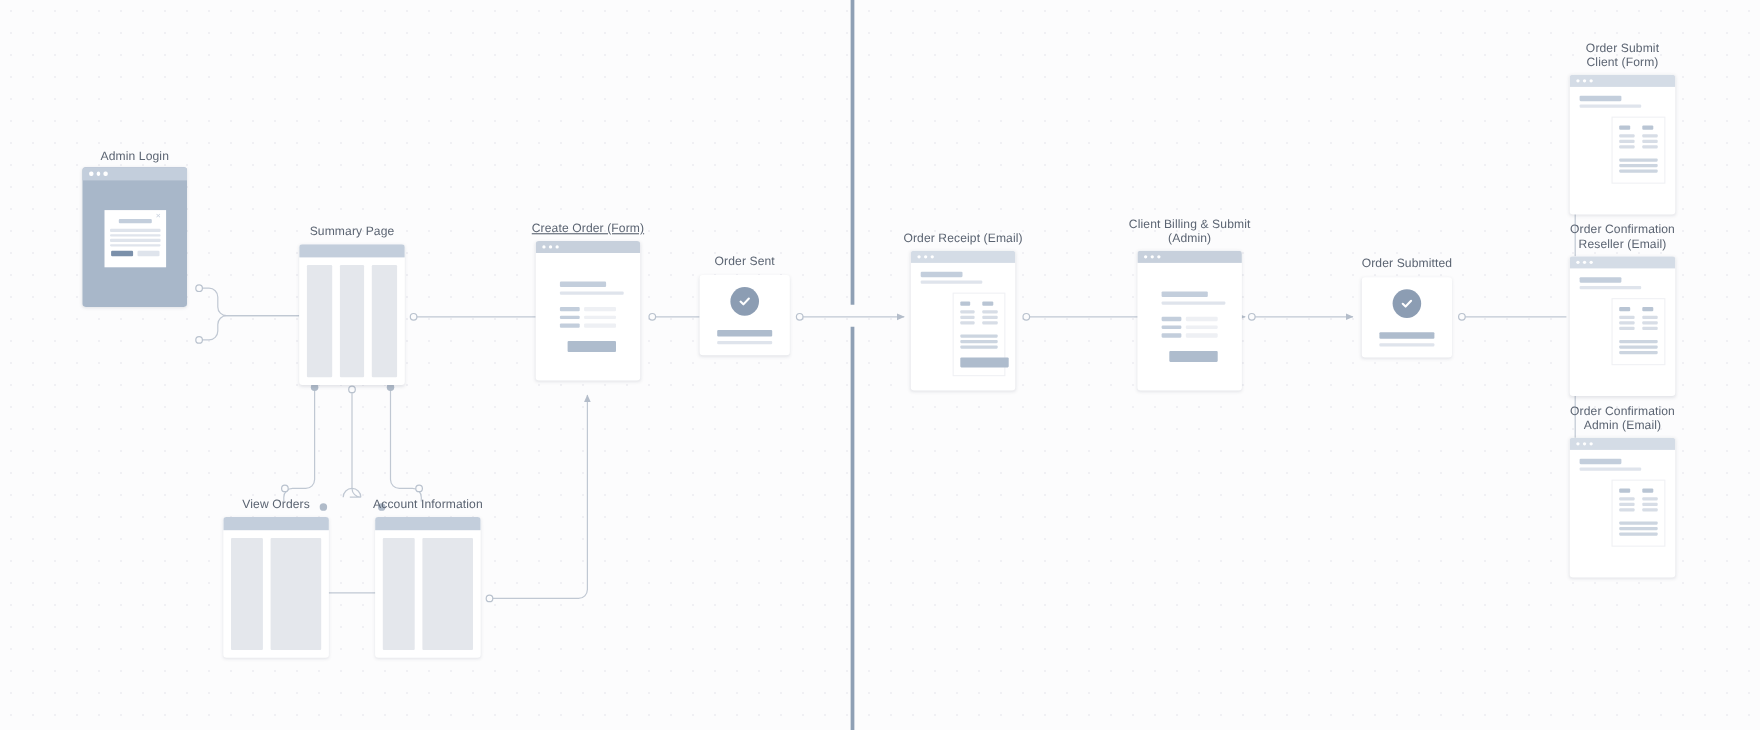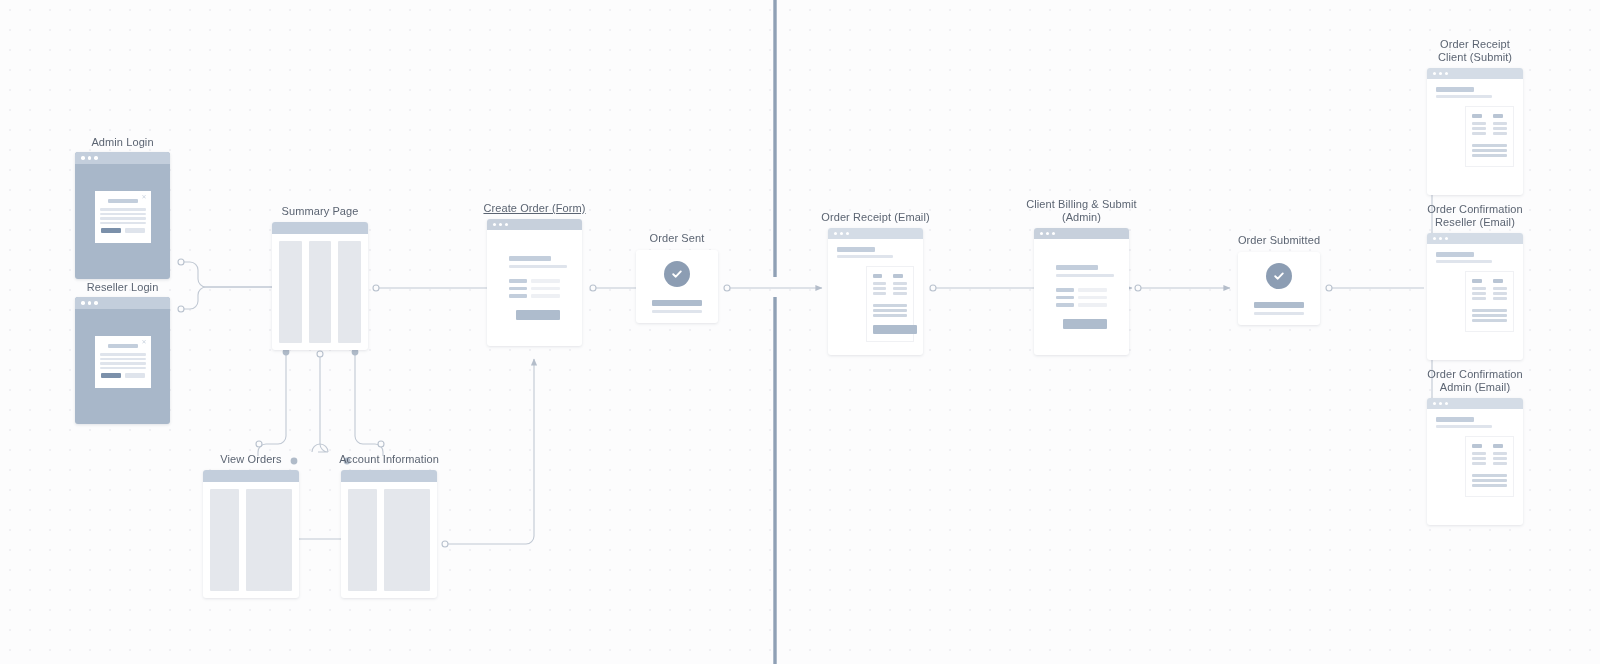--- a/index.html
+++ b/index.html
@@ -176,42 +176,20 @@
         <div class="bar lite ln"></div>
         <div class="bar lite ln"></div>
         <div class="btns">
           <span class="bar dark"></span>
           <span class="bar lite"></span>
         </div>
       </div>
     </div>
   </div>
 
-  <div class="node" style="left:75px;top:297px;">
-    <div class="caption" style="top:-16px;">Reseller Login</div>
-    <div class="login">
-      <div class="chrome">
-          <i></i>
-          <i></i>
-          <i></i>
-        </div>
-      <div class="modal">
-        <span class="x">✕</span>
-        <div class="bar ttl"></div>
-        <div class="bar lite ln"></div>
-        <div class="bar lite ln"></div>
-        <div class="bar lite ln"></div>
-        <div class="bar lite ln"></div>
-        <div class="btns">
-          <span class="bar dark"></span>
-          <span class="bar lite"></span>
-        </div>
-      </div>
-    </div>
-  </div>
 
   <div class="node" style="left:272px;top:222px;">
     <div class="caption" style="top:-17px;">Summary Page</div>
     <div class="cols" style="width:96px;height:128px;">
       <div class="top"></div>
       <div class="body">
         <span></span>
         <span></span>
         <span></span>
       </div>
@@ -357,22 +335,22 @@
             <path d="M3.2,7.2 L5.8,9.7 L10.8,4.4" fill="none" stroke="#ffffff" stroke-width="1.9" stroke-linecap="round" stroke-linejoin="round"></path>
           </svg>
       </div>
       <div class="l1"></div>
       <div class="l2"></div>
     </div>
   </div>
 
   <div class="node" style="left:1427px;top:68px;">
     <div class="caption" style="top:-30px;">
-      <div>Order Receipt</div>
-      <div>Client (Submit)</div>
+      <div>Order Submit</div>
+      <div>Client (Form)</div>
     </div>
     <div class="win" style="width:96px;height:127px;">
       <div class="chrome lite">
           <i></i>
           <i></i>
           <i></i>
         </div>
       <div class="mail-in">
         <div class="bar s1"></div>
         <div class="bar lite s2"></div>

